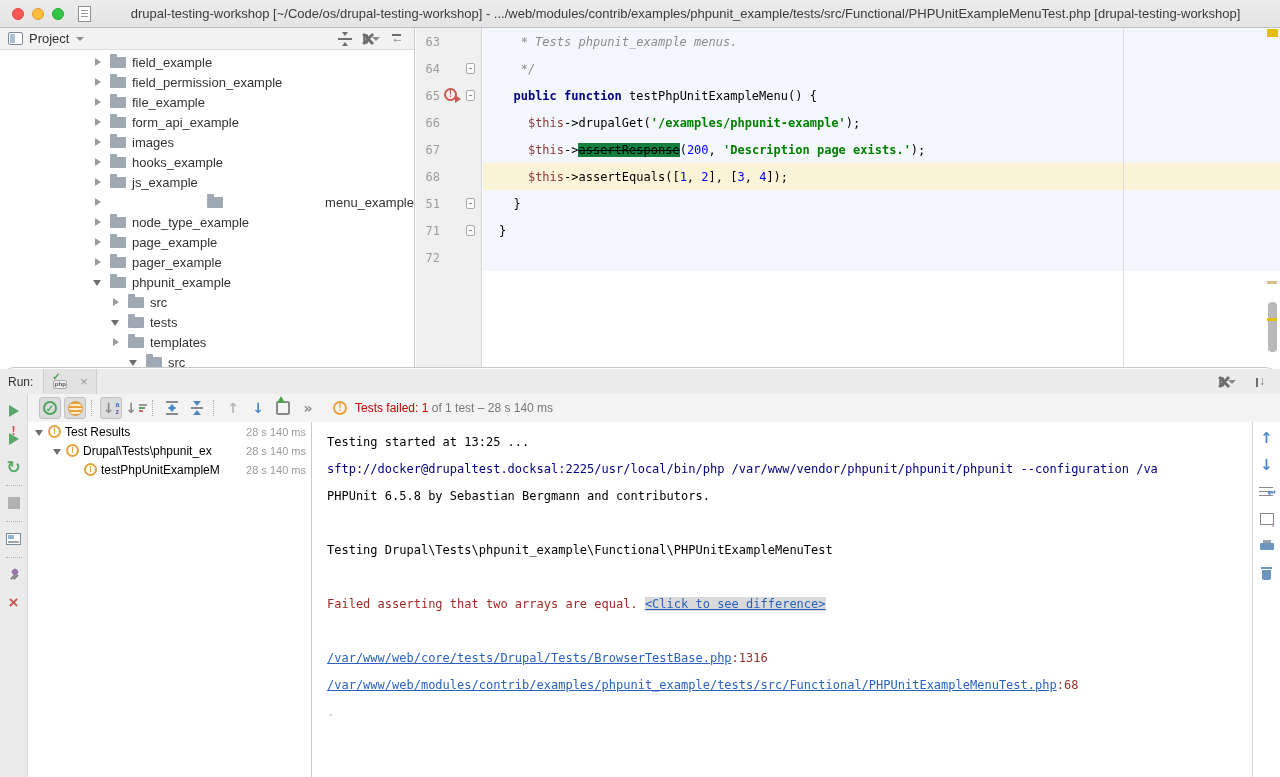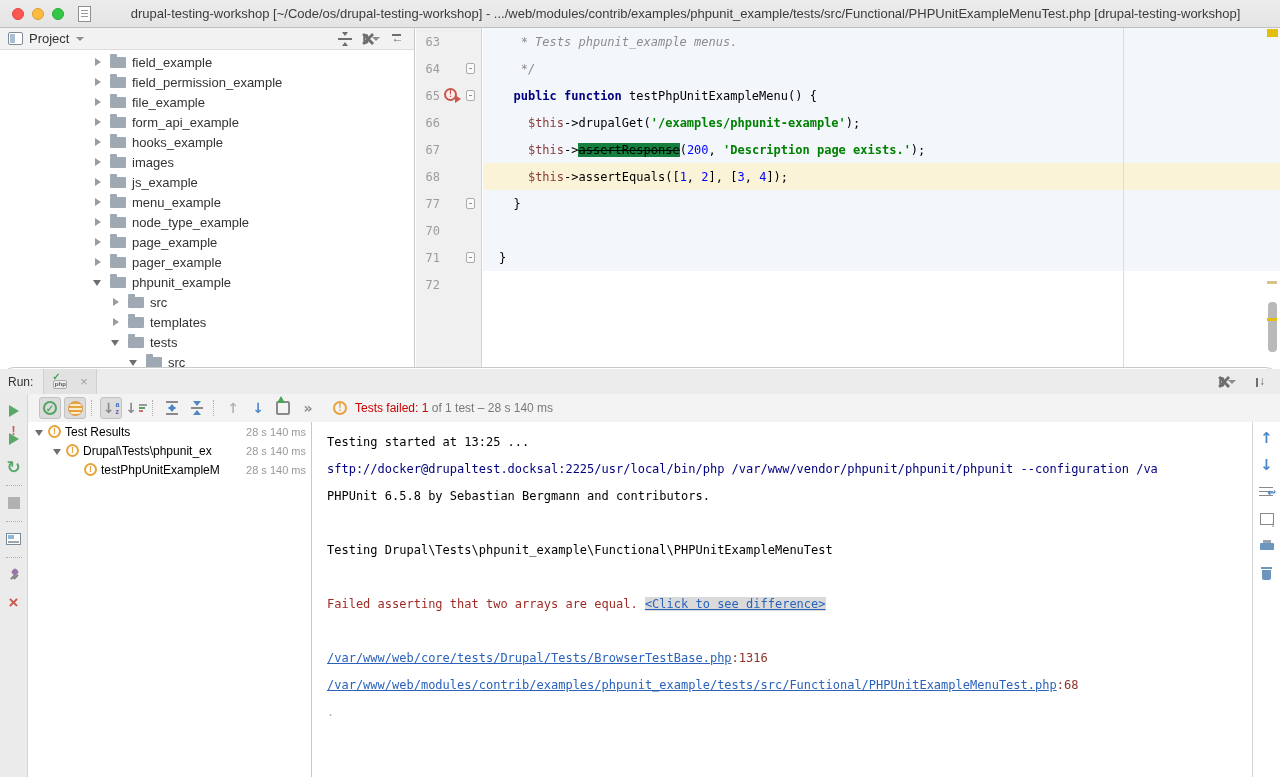--- a/index.html
+++ b/index.html
@@ -251,33 +251,33 @@
         <span>file_example</span>
       </div>
       <div class="tree-row" style="padding-left: 93px;">
         <span class="tw-arrow col"></span>
         <span class="folder"></span>
         <span>form_api_example</span>
       </div>
       <div class="tree-row" style="padding-left: 93px;">
         <span class="tw-arrow col"></span>
         <span class="folder"></span>
+        <span>images</span>
+      </div>
+      <div class="tree-row" style="padding-left: 93px;">
+        <span class="tw-arrow col"></span>
+        <span class="folder"></span>
         <span>hooks_example</span>
       </div>
       <div class="tree-row" style="padding-left: 93px;">
         <span class="tw-arrow col"></span>
         <span class="folder"></span>
-        <span>images</span>
-      </div>
-      <div class="tree-row" style="padding-left: 93px;">
-        <span class="tw-arrow col"></span>
-        <span class="folder"></span>
         <span>js_example</span>
       </div>
-      <div class="tree-row" style="padding-left: 93px;">
+      <div class="tree-row" style="padding-left: 93px; justify-content: space-between;">
         <span class="tw-arrow col"></span>
         <span class="folder"></span>
         <span>menu_example</span>
       </div>
       <div class="tree-row" style="padding-left: 93px;">
         <span class="tw-arrow col"></span>
         <span class="folder"></span>
         <span>node_type_example</span>
       </div>
       <div class="tree-row" style="padding-left: 93px;">
@@ -292,30 +292,30 @@
       </div>
       <div class="tree-row" style="padding-left: 93px;">
         <span class="tw-arrow exp"></span>
         <span class="folder"></span>
         <span>phpunit_example</span>
       </div>
       <div class="tree-row" style="padding-left: 111px;">
         <span class="tw-arrow col"></span>
         <span class="folder"></span>
         <span>src</span>
-      </div>
-      <div class="tree-row" style="padding-left: 111px;">
-        <span class="tw-arrow col"></span>
-        <span class="folder"></span>
-        <span>templates</span>
       </div>
       <div class="tree-row" style="padding-left: 111px;">
         <span class="tw-arrow exp"></span>
         <span class="folder"></span>
         <span>tests</span>
+      </div>
+      <div class="tree-row" style="padding-left: 111px;">
+        <span class="tw-arrow col"></span>
+        <span class="folder"></span>
+        <span>templates</span>
       </div>
       <div class="tree-row" style="padding-left: 129px;">
         <span class="tw-arrow exp"></span>
         <span class="folder"></span>
         <span>src</span>
       </div>
     </div>
 </div>
 
 <div id="editor">
@@ -323,22 +323,21 @@
   <div id="ed-blue"></div>
   <div id="ed-yellow"></div>
   <div id="ed-margin-guide"></div>
   <div id="editor-rows">
       <div class="ed-row"><span class="ed-gut"><span class="ed-num">63</span></span><span class="ed-code"><span class="seg-comment">   * Tests phpunit_example menus.</span></span></div>
       <div class="ed-row"><span class="ed-gut"><span class="ed-num">64</span><span class="fold-mark"></span></span><span class="ed-code"><span class="seg-comment">   */</span></span></div>
       <div class="ed-row"><span class="ed-gut"><span class="ed-num">65</span><span class="gut-fail">!</span><span class="fold-mark"></span></span><span class="ed-code"><span class="seg-plain">  </span><span class="seg-keyword">public function</span><span class="seg-plain"> testPhpUnitExampleMenu() {</span></span></div>
       <div class="ed-row"><span class="ed-gut"><span class="ed-num">66</span></span><span class="ed-code"><span class="seg-plain">    </span><span class="seg-variable">$this</span><span class="seg-plain">-&gt;drupalGet(</span><span class="seg-string">'/examples/phpunit-example'</span><span class="seg-plain">);</span></span></div>
       <div class="ed-row"><span class="ed-gut"><span class="ed-num">67</span></span><span class="ed-code"><span class="seg-plain">    </span><span class="seg-variable">$this</span><span class="seg-plain">-&gt;</span><span class="seg-deprecated">assertResponse</span><span class="seg-plain">(</span><span class="seg-number">200</span><span class="seg-plain">, </span><span class="seg-string">'Description page exists.'</span><span class="seg-plain">);</span></span></div>
       <div class="ed-row"><span class="ed-gut"><span class="ed-num">68</span></span><span class="ed-code"><span class="seg-plain">    </span><span class="seg-variable">$this</span><span class="seg-plain">-&gt;assertEquals([</span><span class="seg-number">1</span><span class="seg-plain">, </span><span class="seg-number">2</span><span class="seg-plain">], [</span><span class="seg-number">3</span><span class="seg-plain">, </span><span class="seg-number">4</span><span class="seg-plain">]);</span></span></div>
-      <div class="ed-row"><span class="ed-gut"><span class="ed-num">77</span><span class="fold-mark"></span></span><span class="ed-code"><span class="seg-plain">  }</span></span></div>
-      <div class="ed-row"><span class="ed-gut"><span class="ed-num">70</span></span><span class="ed-code"></span></div>
+      <div class="ed-row"><span class="ed-gut"><span class="ed-num">51</span><span class="fold-mark"></span></span><span class="ed-code"><span class="seg-plain">  }</span></span></div>
       <div class="ed-row"><span class="ed-gut"><span class="ed-num">71</span><span class="fold-mark"></span></span><span class="ed-code"><span class="seg-plain">}</span></span></div>
       <div class="ed-row"><span class="ed-gut"><span class="ed-num">72</span></span><span class="ed-code"></span></div>
     </div>
   <div id="ed-stripe">
     <span class="stripe-top"></span>
     <span class="stripe-tan"></span>
     <span class="stripe-thumb"></span>
     <span class="stripe-yel"></span>
   </div>
 </div>

